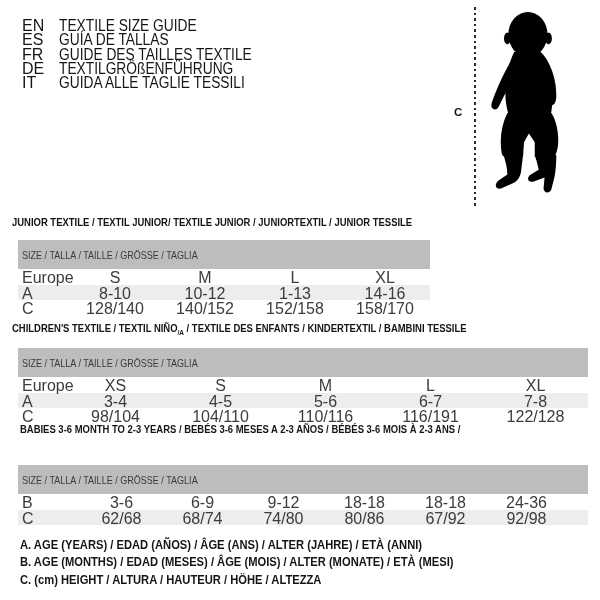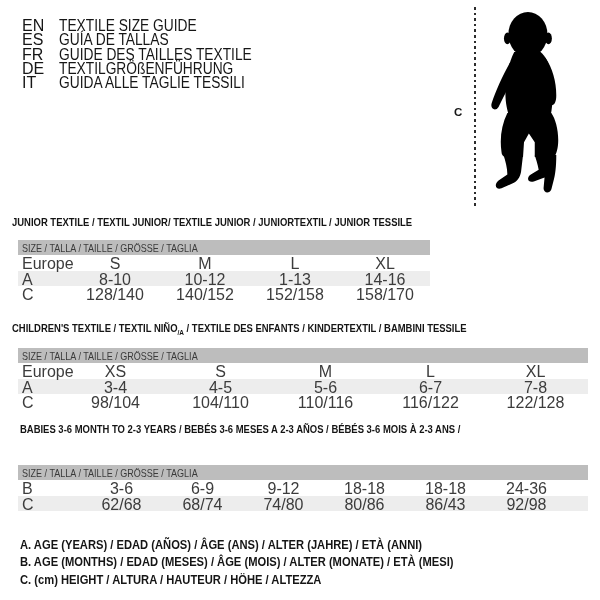--- a/index.html
+++ b/index.html
@@ -29,21 +29,21 @@
   
   .sec-title { font-size: 11px; font-weight: bold; color: #151515; line-height: 13.5px; }
   .subsc { font-size: 7.5px; vertical-align: -2.5px; }
 
   
   .size-table { left: 18px; }
   .t1 { top: 240px; width: 412px; }
   .t2 { top: 348px; width: 570px; }
   .t3 { top: 465px; width: 570px; }
   .size-bar {
-    height: 15px; background: #bdbdbd;
+    height: 29px; background: #bdbdbd;
     display: flex; align-items: center; padding-left: 4px;
     font-size: 10.5px; color: #3a3a3a;
   }
   .trow { display: grid; align-items: center; height: 15.6px; font-size: 16px; color: #3c3c3c; }
   .t1 .trow { grid-template-columns: 52px repeat(4, 1fr); }
   .t2 .trow { grid-template-columns: 45px repeat(5, 1fr); }
   .t3 .trow { grid-template-columns: 63px repeat(6, 81px) 1fr; }
   .tlabel { padding-left: 4px; text-align: left; }
   .tcell { text-align: center; }
   .shaded { background: #ededed; }
@@ -145,21 +145,21 @@
     <span class="tcell">4-5</span>
     <span class="tcell">5-6</span>
     <span class="tcell">6-7</span>
     <span class="tcell">7-8</span>
   </div>
   <div class="trow">
     <span class="tlabel">C</span>
     <span class="tcell">98/104</span>
     <span class="tcell">104/110</span>
     <span class="tcell">110/116</span>
-    <span class="tcell">116/122</span>
+    <span class="tcell">116/191</span>
     <span class="tcell">122/128</span>
   </div>
 </div>
 
 <div class="abs sec-title" style="left:20px; top:423px;">
   <div><span class="cond">BABIES 3-6 MONTH TO 2-3 YEARS / BEBÉS 3-6 MESES A 2-3 AÑOS / BÉBÉS 3-6 MOIS À 2-3 ANS /</span></div>
 </div>
 <div class="abs size-table t3">
   <div class="size-bar">
     <span class="cond">SIZE / TALLA / TAILLE / GRÖSSE / TAGLIA</span>
@@ -172,21 +172,21 @@
     <span class="tcell">18-18</span>
     <span class="tcell">18-18</span>
     <span class="tcell">24-36</span>
   </div>
   <div class="trow shaded">
     <span class="tlabel">C</span>
     <span class="tcell">62/68</span>
     <span class="tcell">68/74</span>
     <span class="tcell">74/80</span>
     <span class="tcell">80/86</span>
-    <span class="tcell">86/43</span>
+    <span class="tcell">67/92</span>
     <span class="tcell">92/98</span>
   </div>
 </div>
 
 <div class="abs footnotes">
   <div><span class="cond">A. AGE (YEARS) / EDAD (AÑOS) / ÂGE (ANS) / ALTER (JAHRE) / ETÀ (ANNI)</span></div>
   <div><span class="cond">B. AGE (MONTHS) / EDAD (MESES) / ÂGE (MOIS) / ALTER (MONATE) / ETÀ (MESI)</span></div>
   <div><span class="cond">C. (cm) HEIGHT / ALTURA / HAUTEUR / HÖHE / ALTEZZA</span></div>
 </div>
 

